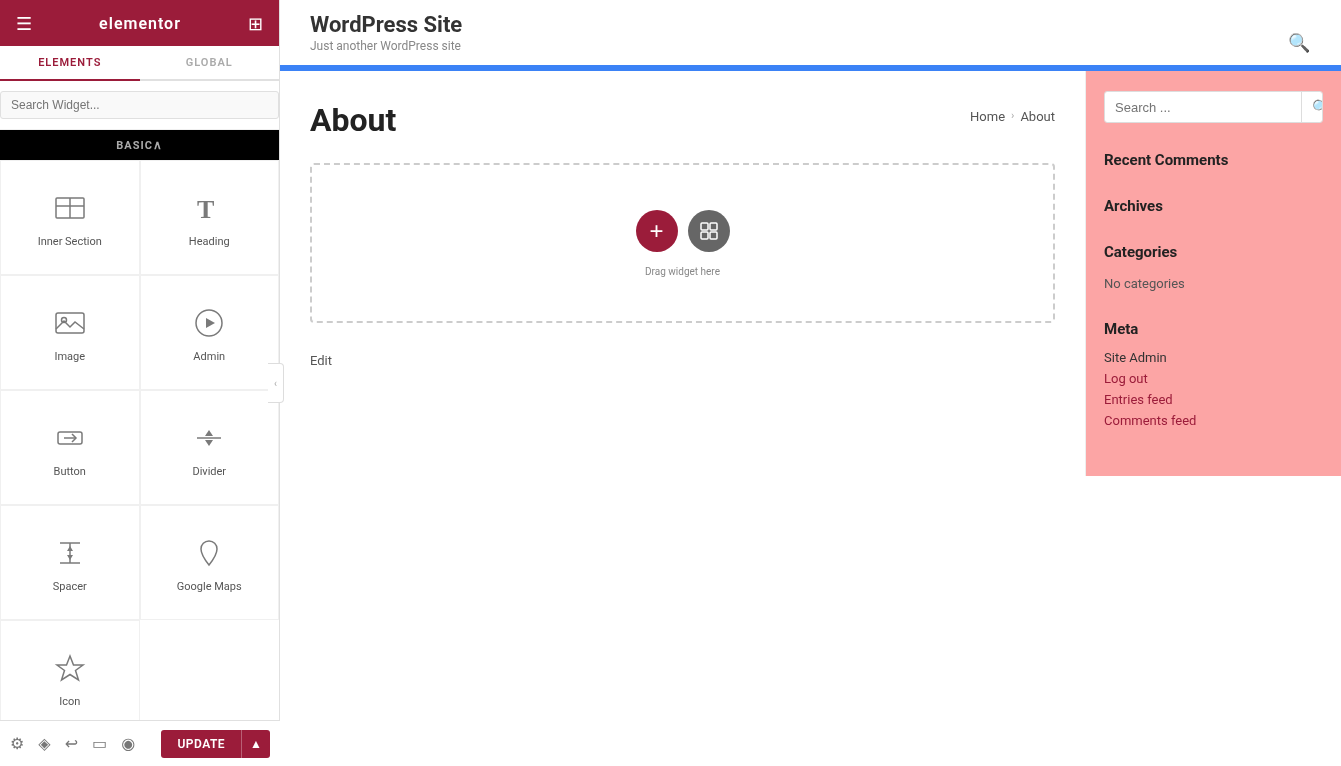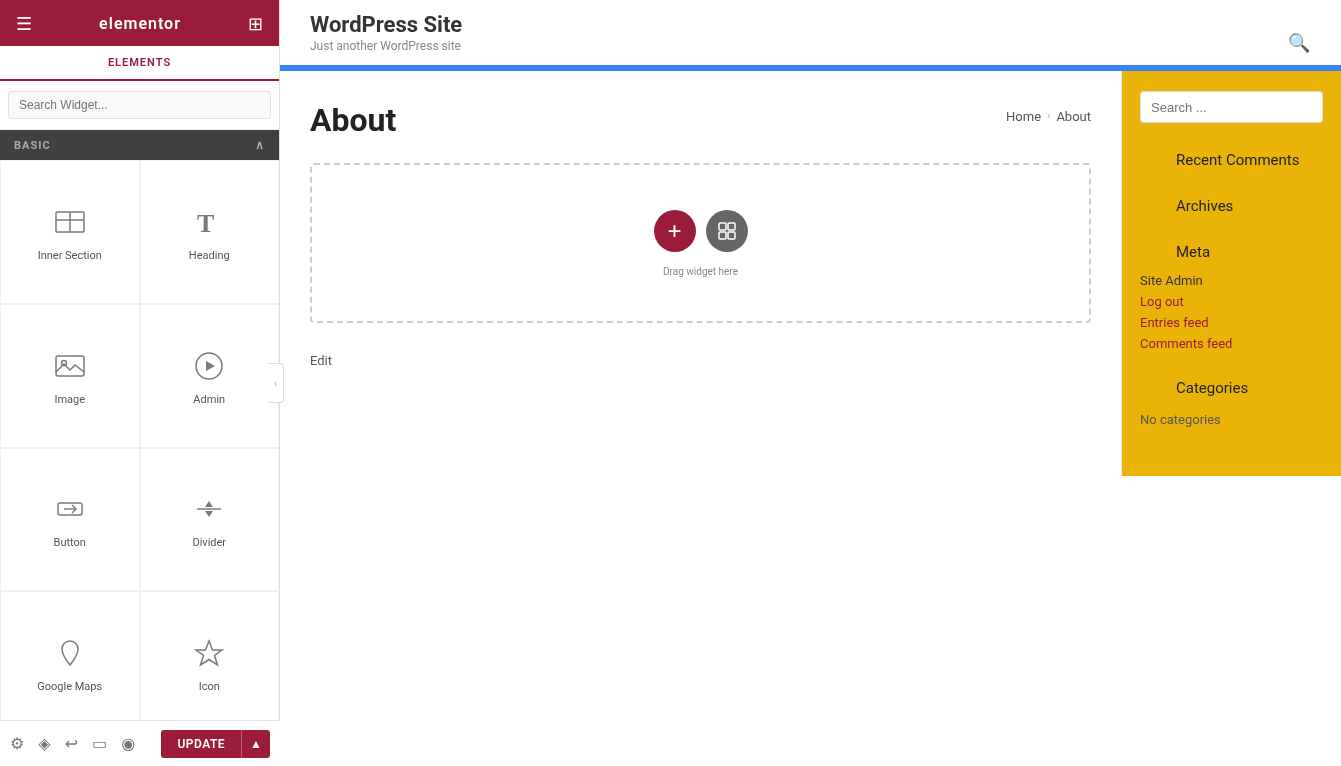--- a/index.html
+++ b/index.html
@@ -13,24 +13,24 @@
 
     .sidebar-header { background: #9b1c3a; display: flex; align-items: center; justify-content: space-between; padding: 0 16px; height: 46px; flex-shrink: 0; }
     .sidebar-header .hamburger-icon { color: #fff; font-size: 18px; cursor: pointer; }
     .sidebar-header .brand-name { color: #fff; font-size: 16px; font-weight: 600; letter-spacing: 1px; }
     .sidebar-header .grid-icon { color: #fff; font-size: 18px; cursor: pointer; }
 
     .sidebar-tabs { display: flex; border-bottom: 2px solid #e0e0e0; flex-shrink: 0; }
     .sidebar-tab { flex: 1; text-align: center; padding: 10px 0; font-size: 11px; font-weight: 600; letter-spacing: 1px; color: #aaa; cursor: pointer; border-bottom: 2px solid transparent; margin-bottom: -2px; }
     .sidebar-tab.active { color: #9b1c3a; border-bottom: 2px solid #9b1c3a; }
 
-    .search-widget-wrapper { padding: 10px 8px; border-bottom: 1px solid #f0f0f0; flex-shrink: 0; }
+    .search-widget-wrapper { padding: 10px 0; border-bottom: 1px solid #f0f0f0; flex-shrink: 0; }
     .search-widget-input { width: 100%; border: 1px solid #e0e0e0; border-radius: 3px; padding: 6px 10px; font-size: 12px; color: #555; outline: none; background: #f9f9f9; }
 
-    .section-label { display: flex; align-items: center; justify-content: space-between; padding: 8px 14px; font-size: 11px; font-weight: 700; color: #aaa; letter-spacing: 1px; background: #404040; cursor: pointer; flex-shrink: 0; }
+    .section-label { display: flex; align-items: center; justify-content: center; padding: 8px 14px; font-size: 11px; font-weight: 700; color: #aaa; letter-spacing: 1px; background: #000000; cursor: pointer; flex-shrink: 0; }
     .section-label .chevron { font-size: 12px; color: #aaa; }
 
     .widgets-grid { display: grid; grid-template-columns: 1fr 1fr; gap: 0; overflow-y: auto; flex: 1; }
     .widget-item { display: flex; flex-direction: column; align-items: center; justify-content: center; padding: 18px 8px 14px; border: 1px solid #f0f0f0; cursor: grab; background: #fff; transition: background 0.15s; min-height: 85px; }
     .widget-icon { font-size: 28px; color: #7a7a7a; margin-bottom: 6px; line-height: 1; }
     .widget-icon svg { width: 32px; height: 32px; stroke: #7a7a7a; fill: none; stroke-width: 1.5; }
     .widget-label { font-size: 11px; color: #555; text-align: left; }
 
     
     .collapse-handle { position: absolute; left: 268px; top: 50%; transform: translateY(-50%); width: 16px; height: 40px; background: #fff; border: 1px solid #ddd; border-left: none; border-radius: 0 4px 4px 0; display: flex; align-items: center; justify-content: center; cursor: pointer; z-index: 10; color: #aaa; font-size: 10px; }
@@ -69,24 +69,24 @@
     .drop-zone { border: 2px dashed #ccc; border-radius: 4px; min-height: 160px; display: flex; flex-direction: column; align-items: center; justify-content: center; margin: 20px 0; gap: 14px; position: relative; }
     .drop-zone-actions { display: flex; gap: 10px; }
     .drop-btn-add { width: 42px; height: 42px; border-radius: 50%; background: #9b1c3a; color: #fff; font-size: 24px; display: flex; align-items: center; justify-content: center; cursor: pointer; border: none; }
     .drop-btn-grid { width: 42px; height: 42px; border-radius: 50%; background: #666; color: #fff; font-size: 18px; display: flex; align-items: center; justify-content: center; cursor: pointer; border: none; }
     .drop-label { font-size: 10px; color: #888; }
 
     
     .edit-link { font-size: 13px; color: #555; text-decoration: none; cursor: pointer; display: inline-block; margin-top: 10px; }
 
     
-    .right-sidebar { width: 220px; flex-shrink: 0; border-left: 1px solid #eee; padding: 20px 18px; background: #eab308; }
+    .right-sidebar { width: 256px; flex-shrink: 0; border-left: 1px solid #eee; padding: 20px 18px; background: #fca5a5; }
 
     .sidebar-widget { margin-bottom: 28px; }
-    .sidebar-widget-title { font-size: 15px; font-weight: 400; color: #222; margin-bottom: 12px; margin-left: 36px; }
+    .sidebar-widget-title { font-size: 15px; font-weight: 700; color: #222; margin-bottom: 12px; }
 
     
     .search-form { display: flex; border: 1px solid #ddd; border-radius: 3px; overflow: hidden; }
     .search-form input { flex: 1; border: none; padding: 7px 10px; font-size: 13px; outline: none; color: #555; background: #fff; }
     .search-form button { background: #fff; border: none; border-left: 1px solid #ddd; padding: 7px 10px; cursor: pointer; color: #555; font-size: 14px; }
 
     
     .sidebar-link { display: block; font-size: 13px; color: #9b1c3a; text-decoration: none; margin-bottom: 6px; cursor: pointer; }
     .sidebar-link.dark { color: #333; }
 
@@ -100,20 +100,21 @@
   <div class="sidebar">
 
     <div class="sidebar-header">
       <span class="hamburger-icon">☰</span>
       <span class="brand-name">elementor</span>
       <span class="grid-icon">⊞</span>
     </div>
 
     <div class="sidebar-tabs">
       <div class="sidebar-tab active">ELEMENTS</div>
+      <div class="sidebar-tab">GLOBAL</div>
     </div>
 
     <div class="search-widget-wrapper">
       <input class="search-widget-input" type="text" placeholder="Search Widget..." style="">
     </div>
 
     <div class="section-label">
       <span>BASIC</span>
       <span class="chevron">∧</span>
     </div>
@@ -177,20 +178,32 @@
         <div class="widget-icon">
           <svg viewBox="0 0 32 32">
               <line x1="4" y1="16" x2="28" y2="16"></line>
               <polygon points="16,8 20,14 12,14" fill="#7a7a7a" stroke="none"></polygon>
               <polygon points="16,24 20,18 12,18" fill="#7a7a7a" stroke="none"></polygon>
             </svg>
         </div>
         <span class="widget-label">Divider</span>
       </div>
 
+      <div class="widget-item">
+        <div class="widget-icon">
+          <svg viewBox="0 0 32 32">
+              <line x1="16" y1="6" x2="16" y2="26"></line>
+              <line x1="6" y1="6" x2="26" y2="6"></line>
+              <line x1="6" y1="26" x2="26" y2="26"></line>
+              <polygon points="16,9 19,14 13,14" fill="#7a7a7a" stroke="none"></polygon>
+              <polygon points="16,23 19,18 13,18" fill="#7a7a7a" stroke="none"></polygon>
+            </svg>
+        </div>
+        <span class="widget-label">Spacer</span>
+      </div>
 
       <div class="widget-item">
         <div class="widget-icon">
           <svg viewBox="0 0 32 32">
               <path d="M16 4 C11.5 4 8 7.5 8 12 C8 18 16 28 16 28 C16 28 24 18 24 12 C24 7.5 20.5 4 16 4 Z"></path>
               <circle cx="16" cy="12" r="3" fill="#fff" stroke="none"></circle>
             </svg>
         </div>
         <span class="widget-label">Google Maps</span>
       </div>
@@ -266,30 +279,30 @@
 
         <div class="sidebar-widget">
           <div class="sidebar-widget-title">Recent Comments</div>
         </div>
 
         <div class="sidebar-widget">
           <div class="sidebar-widget-title">Archives</div>
         </div>
 
         <div class="sidebar-widget">
+          <div class="sidebar-widget-title">Categories</div>
+          <span class="no-categories">No categories</span>
+        </div>
+
+        <div class="sidebar-widget">
           <div class="sidebar-widget-title">Meta</div>
           <a class="sidebar-link dark">Site Admin</a>
           <a class="sidebar-link">Log out</a>
           <a class="sidebar-link">Entries feed</a>
           <a class="sidebar-link">Comments feed</a>
-        </div>
-
-        <div class="sidebar-widget">
-          <div class="sidebar-widget-title">Categories</div>
-          <span class="no-categories">No categories</span>
         </div>
 
       </div>
     </div>
   </div>
 </div>
 
 <div class="bottom-bar">
   <span class="bottom-bar-icon">⚙</span>
   <span class="bottom-bar-icon">◈</span>

